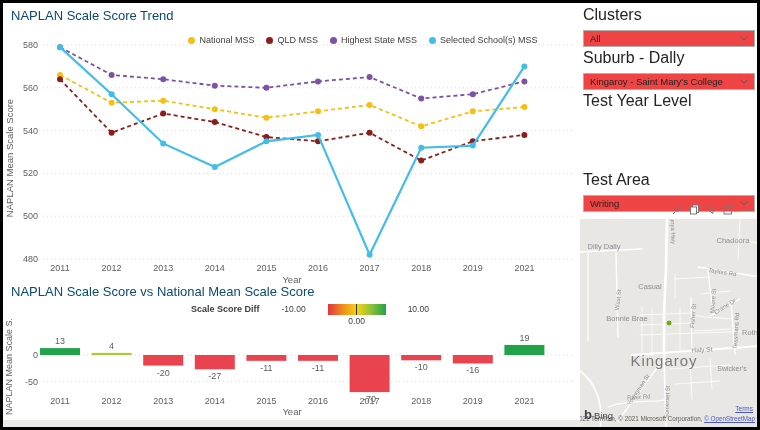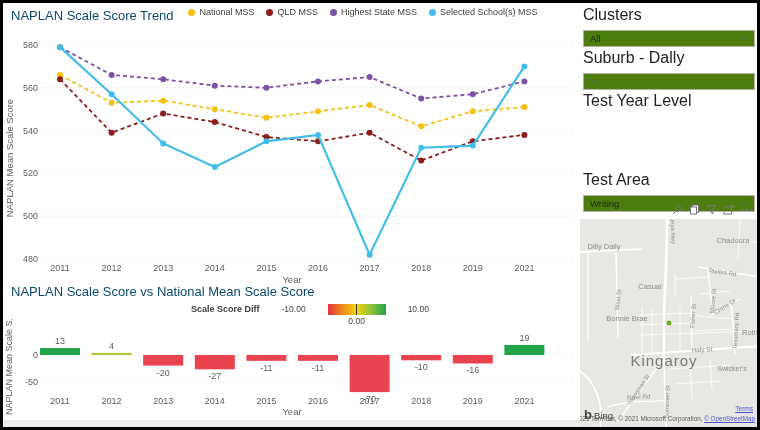--- a/index.html
+++ b/index.html
@@ -1,40 +1,40 @@
 <!DOCTYPE html>
 <html><head>
 <meta charset="utf-8">
 <style>
   html,body{margin:0;padding:0;background:#888;}
   .page{position:relative;width:760px;height:430px;background:#fff;border:3px solid #000;
         box-sizing:border-box;overflow:hidden;font-family:"Liberation Sans",sans-serif;
         -webkit-font-smoothing:antialiased;}
   .vtitle{position:absolute;left:8px;font-size:13px;color:#0c4a6e;}
-  .legend-row{position:absolute;left:140px;top:4px;width:440px;display:flex;
+  .legend-row{position:absolute;left:140px;top:32px;width:440px;display:flex;
               justify-content:center;align-items:flex-start;gap:12px;}
   .lg-item{display:flex;align-items:center;gap:4px;font-size:9px;color:#3f3d3b;}
   .lg-dot{width:7px;height:7px;border-radius:50%;display:inline-block;}
   svg text{font-family:"Liberation Sans",sans-serif;}
   .tk{font-size:9px;fill:#605e5c;}
   .axl{font-size:9.5px;fill:#605e5c;}
   .bar-legend{position:absolute;left:188px;top:301px;display:flex;align-items:flex-start;gap:22px;}
   .bl-title{font-size:9px;font-weight:bold;color:#3f3d3b;line-height:11px;}
   .bl-num{font-size:8.5px;color:#3f3d3b;line-height:11px;text-align:center;}
   .bl-grad-wrap{position:relative;width:58px;height:22px;}
   .bl-grad{width:58px;height:11px;}
   .bl-mid-tick{position:absolute;left:28px;top:0;width:1px;height:11px;background:#333;}
   .bl-mid-label{position:absolute;left:0;top:12px;width:58px;text-align:center;
                 font-size:8.5px;color:#3f3d3b;}
   .bottom-strip{position:absolute;left:0;top:417px;width:578px;height:7px;background:#ecebea;}
   
   .right-panel{position:absolute;left:577px;top:0;width:177px;height:424px;background:#fff;}
   .slicer{position:absolute;left:3px;right:2px;}
   .slicer-label{font-size:16px;color:#252423;}
-  .slicer-box{margin-top:6px;height:15px;border:1px solid #b3b0ad;background:#4d7c0f;
+  .slicer-box{margin-top:6px;height:15px;border:1px solid #b3b0ad;background:#ef4444;
               display:flex;align-items:center;justify-content:space-between;padding:0 6px 0 6px;}
   .slicer-value{font-size:9.5px;color:#252423;white-space:nowrap;overflow:hidden;}
   .chev{flex:0 0 auto;}
   .vh-icons{position:absolute;top:201px;right:4px;display:flex;gap:6px;align-items:center;}
   .vh-icons svg{display:block;}
   .map-wrap{position:absolute;left:0;top:216px;width:177px;height:208px;overflow:hidden;}
   .map-terms{position:absolute;right:4px;bottom:15px;font-size:6.5px;color:#4956c5;
              text-decoration:underline;}
   .map-attr{position:absolute;right:2px;bottom:5px;font-size:6.3px;color:#5c5c5c;white-space:nowrap;}
   .map-attr a{color:#4956c5;text-decoration:underline;}
@@ -202,20 +202,21 @@
         <span class="slicer-value">All</span>
         <svg class="chev" width="8" height="5" viewBox="0 0 8 5">
             <polyline points="0.5,0.5 4,4 7.5,0.5" fill="none" stroke="#605e5c" stroke-width="1"></polyline>
           </svg>
       </div>
     </div>
 
     <div class="slicer" style="top:46px;">
       <div class="slicer-label">Suburb - Dally</div>
       <div class="slicer-box">
+        <span class="slicer-value">Kingaroy - Saint Mary's College</span>
         <svg class="chev" width="8" height="5" viewBox="0 0 8 5">
             <polyline points="0.5,0.5 4,4 7.5,0.5" fill="none" stroke="#605e5c" stroke-width="1"></polyline>
           </svg>
       </div>
     </div>
 
     <div class="slicer" style="top:89px;">
       <div class="slicer-label">Test Year Level</div>
     </div>
 

